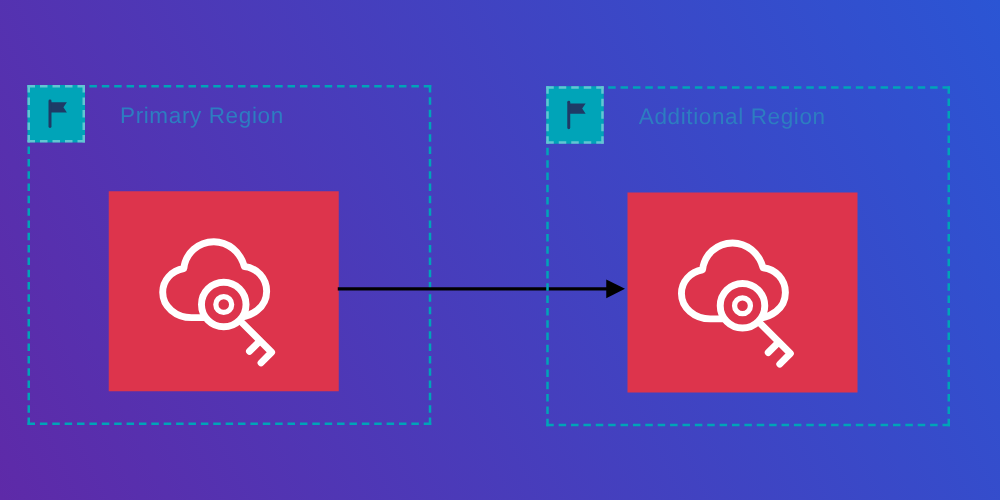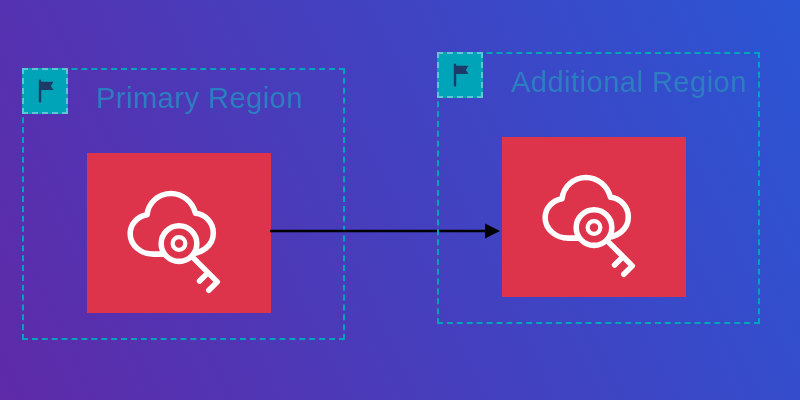--- a/index.html
+++ b/index.html
@@ -19,21 +19,21 @@
       var(--background-gradient-end, #2b55d4) 100%);
   }
   .region {
     position: absolute;
     width: 323px;
     height: 272px;
     border: 2px dashed var(--region-border, #00a4b8);
     box-sizing: border-box;
   }
   .region.primary   { left: 22px;  top: 68px; }
-  .region.additional{ left: 437px; top: 52px; }
+  .region.additional{ left: 437px; top: 69px; }
 
   .flag-box {
     position: absolute;
     left: -2px;
     top: -2px;
     width: 46px;
     height: 46px;
     background: var(--flag-box-bg, #00a4b8);
     border: 2px dashed rgba(255,255,255,0.38);
     box-sizing: border-box;
@@ -42,21 +42,21 @@
     justify-content: center;
   }
   .flag-svg { width: 30px; height: 30px; }
   .flag-svg .pole   { stroke: var(--flag-glyph, #1e3a66); stroke-width: 1.9; stroke-linecap: round; }
   .flag-svg .banner { fill:   var(--flag-glyph, #1e3a66); }
 
   .region-label {
     position: absolute;
     left: 72px;
     top: 12px;
-    font-size: 29px;
+    font-size: 18px;
     letter-spacing: 0.5px;
     color: var(--region-label, #2d7dc1);
     white-space: nowrap;
   }
 
   .service-box {
     position: absolute;
     left: 63px;
     top: 83px;
     width: 184px;

